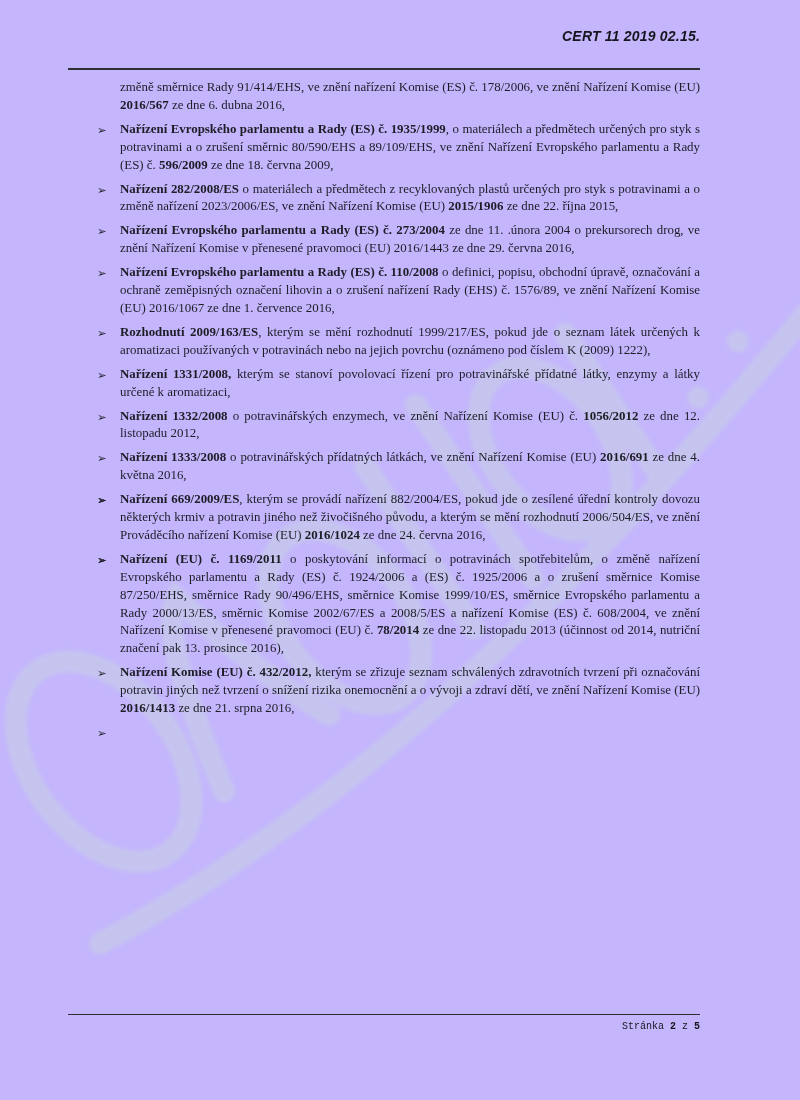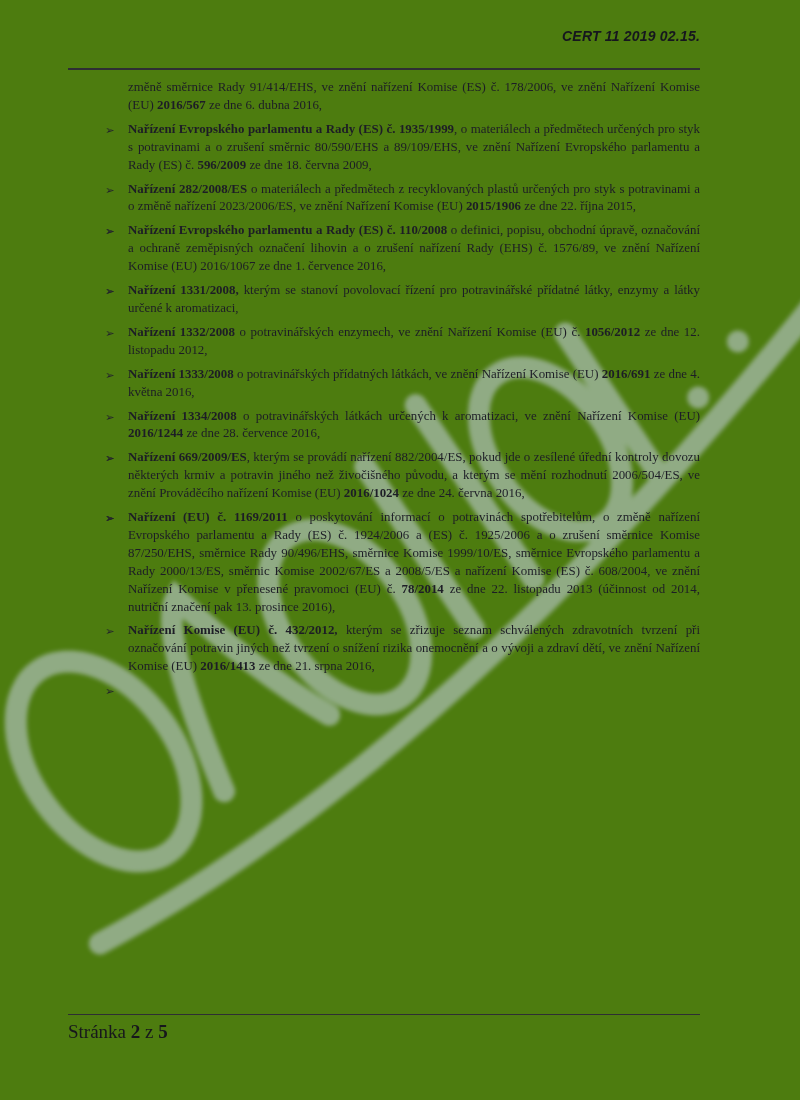--- a/index.html
+++ b/index.html
@@ -1,20 +1,20 @@
 <!DOCTYPE html>
 <html><head>
 <meta charset="utf-8">
 <style>
   html,body{margin:0;padding:0;background:#e8e8e8;}
   .page{
     position:relative;
     width:800px;height:1100px;
     margin:0 auto;
-    background:#4d7c0f;
+    background:#c4b5fd;
     overflow:hidden;
     font-family:"Liberation Serif", serif;
     color:#1d1d26;
   }
   .watermark{
     position:absolute;left:0;top:0;width:800px;height:1100px;
     z-index:0;pointer-events:none;
   }
   .layer{position:relative;z-index:1;}
   .doc-code{
@@ -27,32 +27,32 @@
     position:absolute;left:68px;width:632px;height:0;
     border-top:2px solid #2e2e33;
   }
   .rule.top{top:68px;}
   .rule.bottom{top:1014px;border-top-width:1.5px;}
   .content{
     position:absolute;top:79px;left:97px;width:603px;
     font-size:12.9px;line-height:17.9px;
     text-align:justify;
   }
-  .content p{margin:0 0 6px 8px;padding-left:23px;}
+  .content p{margin:0 0 6px 0;padding-left:23px;}
   .content p.item{position:relative;}
   .bul{
     position:absolute;left:0;top:1px;
     font-size:11.5px;color:#23232c;
   }
   .b{font-weight:bold;}
   .footer{
     position:absolute;top:1021px;left:68px;width:632px;
-    text-align:left;
-    font-family:Liberation Serif, serif;
-    font-size:19px;color:#17171c;
+    text-align:right;
+    font-family:Liberation Mono, monospace;
+    font-size:10px;color:#17171c;
   }
 </style>
 </head>
 <body>
 
 <div class="page">
 
   <svg class="watermark" viewBox="0 0 800 1100" aria-hidden="true">
     <defs>
       <filter id="wb" x="-20%" y="-20%" width="140%" height="140%">
@@ -76,27 +76,27 @@
   <div class="layer">
     <div class="doc-code">CERT 11 2019 02.15.</div>
 
     <div class="rule top"></div>
 
     <div class="content">
       <p class="cont"><span>změně směrnice Rady 91/414/EHS, ve znění nařízení Komise (ES) č. 178/2006, ve znění Nařízení Komise (EU) </span><span class="b">2016/567</span><span> ze dne 6. dubna 2016,</span></p>
 
       <p class="item"><span class="bul">➢</span><span><span class="b">Nařízení Evropského parlamentu a Rady (ES) č. 1935/1999</span><span>, o materiálech a předmětech určených pro styk s potravinami a o zrušení směrnic 80/590/EHS a 89/109/EHS, ve znění Nařízení Evropského parlamentu a Rady (ES) č. </span><span class="b">596/2009</span><span> ze dne 18. června 2009,</span></span></p>
       <p class="item"><span class="bul">➢</span><span><span class="b">Nařízení 282/2008/ES</span><span> o materiálech a předmětech z recyklovaných plastů určených pro styk s potravinami a o změně nařízení 2023/2006/ES, ve znění Nařízení Komise (EU) </span><span class="b">2015/1906</span><span> ze dne 22. října 2015,</span></span></p>
-      <p class="item"><span class="bul">➢</span></p>
+      <p class="item"><span class="bul">➢</span><span><span class="b">Nařízení Evropského parlamentu a Rady (ES) č. 273/2004</span><span> ze dne 11. .února 2004 o prekursorech drog, ve znění Nařízení Komise v přenesené pravomoci (EU) 2016/1443 ze dne 29. června 2016,</span></span></p>
       <p class="item"><span class="bul">➢</span><span><span class="b">Nařízení Evropského parlamentu a Rady (ES) č. 110/2008</span><span> o definici, popisu, obchodní úpravě, označování a ochraně zeměpisných označení lihovin a o zrušení nařízení Rady (EHS) č. 1576/89, ve znění Nařízení Komise (EU) 2016/1067 ze dne 1. července 2016,</span></span></p>
-      <p class="item"><span class="bul">➢</span></p>
+      <p class="item"><span class="bul">➢</span><span><span class="b">Rozhodnutí 2009/163/ES</span><span>, kterým se mění rozhodnutí 1999/217/ES, pokud jde o seznam látek určených k aromatizaci používaných v potravinách nebo na jejich povrchu (oznámeno pod číslem K (2009) 1222),</span></span></p>
       <p class="item"><span class="bul">➢</span><span><span class="b">Nařízení 1331/2008,</span><span> kterým se stanoví povolovací řízení pro potravinářské přídatné látky, enzymy a látky určené k aromatizaci,</span></span></p>
       <p class="item"><span class="bul">➢</span><span><span class="b">Nařízení 1332/2008</span><span> o potravinářských enzymech, ve znění Nařízení Komise (EU) č. </span><span class="b">1056/2012</span><span> ze dne 12. listopadu 2012,</span></span></p>
       <p class="item"><span class="bul">➢</span><span><span class="b">Nařízení 1333/2008</span><span> o potravinářských přídatných látkách, ve znění Nařízení Komise (EU) </span><span class="b">2016/691</span><span> ze dne 4. května 2016,</span></span></p>
-      <p class="item"><span class="bul">➢</span><span><span class="b">Nařízení 1334/2008</span><span> o potravinářských látkách určených k aromatizaci, ve znění Nařízení Komise (EU) </span><span class="b">2016/1244</span><span> ze dne 28. července 2016,</span></span></p>
+      <p class="item"><span class="bul">➢</span></p>
       <p class="item"><span class="bul">➢</span></p>
       <p class="item"><span class="bul">➢</span><span><span class="b">Nařízení 669/2009/ES</span><span>, kterým se provádí nařízení  882/2004/ES, pokud jde o zesílené úřední kontroly dovozu některých krmiv a potravin jiného než živočišného původu, a kterým se mění rozhodnutí 2006/504/ES, ve znění Prováděcího nařízení Komise (EU) </span><span class="b">2016/1024</span><span> ze dne 24. června 2016,</span></span></p>
       <p class="item"><span class="bul">➢</span></p>
       <p class="item"><span class="bul">➢</span></p>
       <p class="item"><span class="bul">➢</span><span><span class="b">Nařízení (EU) č. 1169/2011</span><span>  o poskytování informací o potravinách spotřebitelům, o změně nařízení Evropského parlamentu a Rady (ES) č. 1924/2006 a (ES) č. 1925/2006 a o zrušení směrnice Komise 87/250/EHS, směrnice Rady 90/496/EHS, směrnice Komise 1999/10/ES, směrnice Evropského parlamentu a Rady 2000/13/ES, směrnic Komise 2002/67/ES a 2008/5/ES a nařízení Komise (ES) č. 608/2004, ve znění Nařízení Komise v přenesené pravomoci (EU) č. </span><span class="b">78/2014</span><span> ze dne 22. listopadu 2013 (účinnost od 2014, nutriční značení pak 13. prosince 2016),</span></span></p>
       <p class="item"><span class="bul">➢</span><span><span class="b">Nařízení Komise (EU) č. 432/2012,</span><span> kterým se zřizuje seznam schválených zdravotních tvrzení při označování potravin jiných než tvrzení o snížení rizika onemocnění a o vývoji a zdraví dětí, ve znění Nařízení Komise (EU) </span><span class="b">2016/1413</span><span> ze dne 21. srpna 2016,</span></span></p>
       <p class="item"><span class="bul">➢</span></p>
     </div>
 
     <div class="rule bottom"></div>

